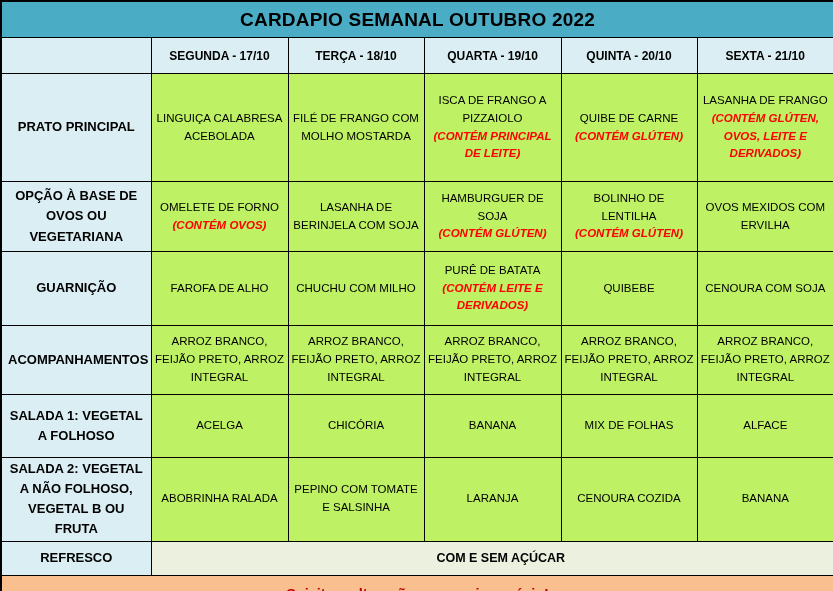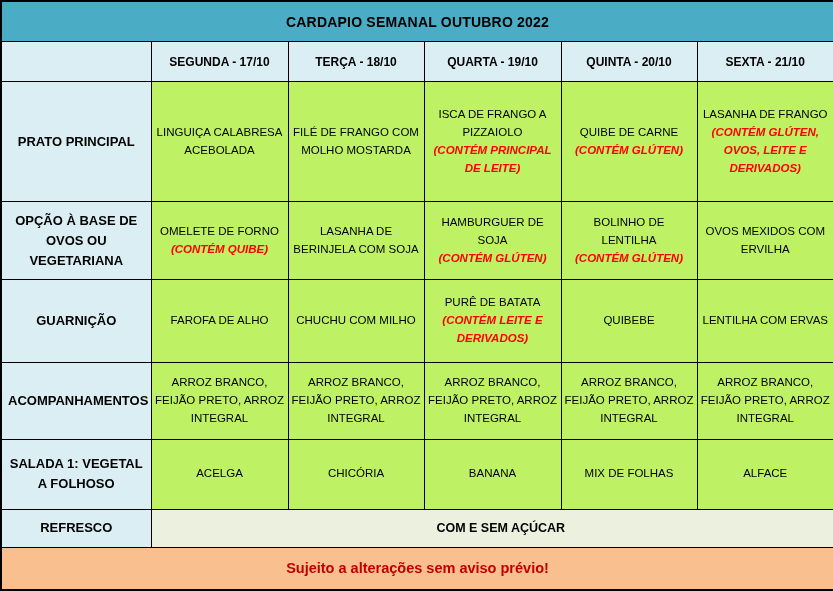--- a/index.html
+++ b/index.html
@@ -13,21 +13,21 @@
   th, td {
     border: 1px solid #000;
     text-align: center; vertical-align: middle;
     padding: 1px 3px;
     overflow: hidden;
   }
   
   .title-row th {
     height: 33px;
     background: var(--title_bg, #4BACC6);
-    font-size: 14px; font-weight: bold; color: #000;
+    font-size: 19px; font-weight: bold; color: #000;
     letter-spacing: 0.2px;
   }
   
   .header-row th { height: 33px; background: var(--header_bg, #DAEEF3); }
   .day-header { font-size: 12px; font-weight: bold; }
   .corner { background: var(--header_bg, #DAEEF3); }
   
   .row-header {
     background: var(--header_bg, #DAEEF3);
     font-size: 13px; font-weight: bold; line-height: 1.55;
@@ -106,21 +106,21 @@
           </td>
           <td class="menu-cell">
             <div class="dish">LASANHA DE FRANGO</div>
             <div class="allergen">(CONTÉM GLÚTEN, OVOS, LEITE E DERIVADOS)</div>
           </td>
         </tr>
         <tr>
           <th class="row-header">OPÇÃO À BASE DE OVOS OU VEGETARIANA</th>
           <td class="menu-cell">
             <div class="dish">OMELETE DE FORNO</div>
-            <div class="allergen">(CONTÉM QUIBE)</div>
+            <div class="allergen">(CONTÉM OVOS)</div>
           </td>
           <td class="menu-cell">
             <div class="dish">LASANHA DE BERINJELA COM SOJA</div>
           </td>
           <td class="menu-cell">
             <div class="dish">HAMBURGUER DE SOJA</div>
             <div class="allergen">(CONTÉM GLÚTEN)</div>
           </td>
           <td class="menu-cell">
             <div class="dish">BOLINHO DE LENTILHA</div>
@@ -139,21 +139,21 @@
             <div class="dish">CHUCHU COM MILHO</div>
           </td>
           <td class="menu-cell">
             <div class="dish">PURÊ DE BATATA</div>
             <div class="allergen">(CONTÉM LEITE E DERIVADOS)</div>
           </td>
           <td class="menu-cell">
             <div class="dish">QUIBEBE</div>
           </td>
           <td class="menu-cell">
-            <div class="dish">LENTILHA COM ERVAS</div>
+            <div class="dish">CENOURA COM SOJA</div>
           </td>
         </tr>
         <tr>
           <th class="row-header">ACOMPANHAMENTOS</th>
           <td class="menu-cell">
             <div class="dish">ARROZ BRANCO, FEIJÃO PRETO, ARROZ INTEGRAL</div>
           </td>
           <td class="menu-cell">
             <div class="dish">ARROZ BRANCO, FEIJÃO PRETO, ARROZ INTEGRAL</div>
           </td>
@@ -176,20 +176,38 @@
             <div class="dish">CHICÓRIA</div>
           </td>
           <td class="menu-cell">
             <div class="dish">BANANA</div>
           </td>
           <td class="menu-cell">
             <div class="dish">MIX DE FOLHAS</div>
           </td>
           <td class="menu-cell">
             <div class="dish">ALFACE</div>
+          </td>
+        </tr>
+        <tr>
+          <th class="row-header">SALADA 2: VEGETAL A NÃO FOLHOSO, VEGETAL B OU FRUTA</th>
+          <td class="menu-cell">
+            <div class="dish">ABOBRINHA RALADA</div>
+          </td>
+          <td class="menu-cell">
+            <div class="dish">PEPINO COM TOMATE E SALSINHA</div>
+          </td>
+          <td class="menu-cell">
+            <div class="dish">LARANJA</div>
+          </td>
+          <td class="menu-cell">
+            <div class="dish">CENOURA COZIDA</div>
+          </td>
+          <td class="menu-cell">
+            <div class="dish">BANANA</div>
           </td>
         </tr>
       </tbody>
     <tbody>
       <tr class="refresco-row">
         <th class="row-header">REFRESCO</th>
         <td colspan="5" class="refresco-cell">COM E SEM AÇÚCAR</td>
       </tr>
       <tr class="footer-row">
         <td colspan="6">Sujeito a alterações sem aviso prévio!</td>

